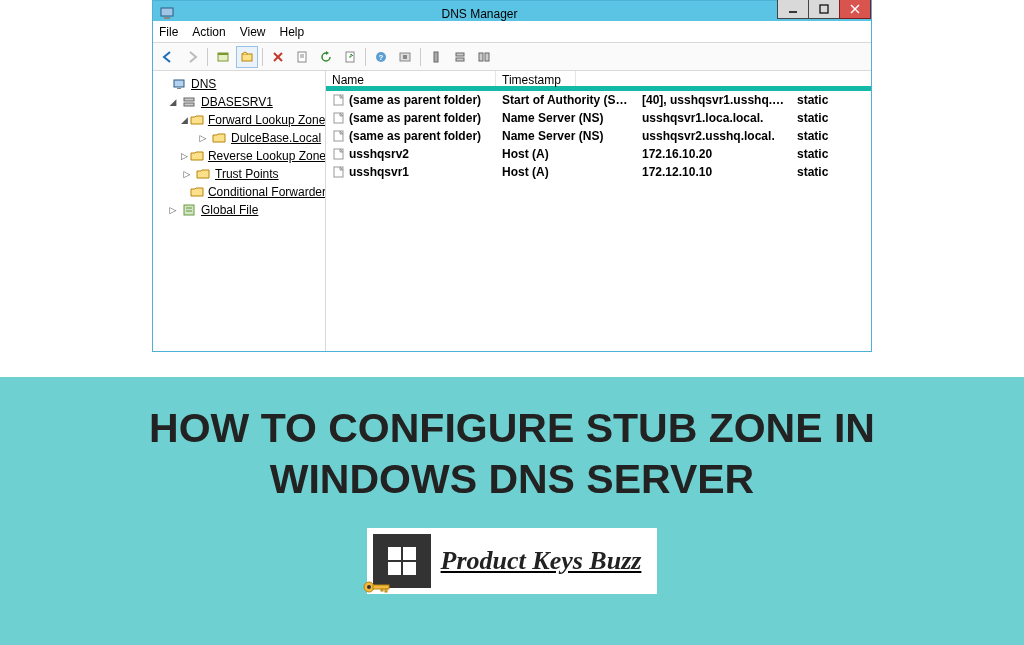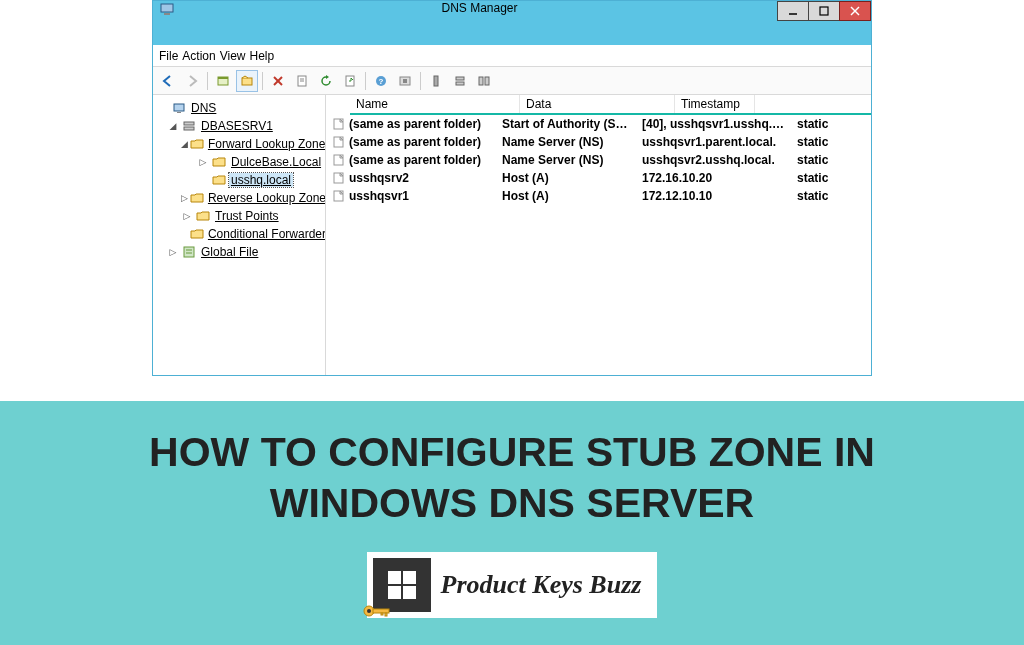--- a/index.html
+++ b/index.html
@@ -2,58 +2,58 @@
 <html><head>
 <meta charset="utf-8">
 <style>
 * { margin: 0; padding: 0; box-sizing: border-box; font-family: "Segoe UI", Tahoma, sans-serif; }
 body { width: 1024px; height: 645px; background: #fff; overflow: hidden; }
 .page { width: 100%; height: 100%; display: flex; flex-direction: column; }
 .top-area { flex: 0 0 auto; padding: 0 0 25px 0; display: flex; justify-content: center; background:#fff; }
 
 
 .window { width: 720px; border: 1px solid #4db0d4; background: #fff; }
-.titlebar { height: 44px; background: #5bc4e4; display: flex; align-items: flex-start; padding: 0 0 0 6px; }
+.titlebar { height: 20px; background: #5bc4e4; display: flex; align-items: flex-end; padding: 0 0 0 6px; }
 .titlebar .icon { width: 16px; height: 16px; margin-right: 6px; display:flex; align-items:center; justify-content:center; }
 .titlebar .title { flex: 1; text-align: center; font-size: 12px; color: #000; }
 .titlebar .win-btns { display: flex; height: 22px; }
 .titlebar .win-btn { width: 32px; height: 20px; border: 1px solid #444; background: #d9d9d9; display: flex; align-items: center; justify-content: center; font-size: 11px; margin-left:-1px; }
 .titlebar .win-btn.close { background: #d9534f; color: #fff; border-color:#7a1f1c; }
 .titlebar .win-btn svg { width: 10px; height: 10px; }
 
-.menubar { height: 22px; background: #fff; border-bottom: 1px solid #d9d9d9; display: flex; align-items: center; padding: 0 6px; gap: 4px; }
+.menubar { height: 22px; background: #fff; border-bottom: 1px solid #d9d9d9; display: flex; align-items: center; padding: 0 6px; gap: 14px; }
 .menubar .menu-item { font-size: 12px; color: #000; cursor: default; }
 
 .toolbar { height: 28px; background: #fafafa; border-bottom: 1px solid #d9d9d9; display: flex; align-items: center; padding: 0 4px; gap: 2px; }
 .toolbar .tb-btn { width: 22px; height: 22px; display: flex; align-items: center; justify-content: center; border: 1px solid transparent; }
 .toolbar .tb-sep { width: 1px; height: 18px; background: #ccc; margin: 0 2px; }
 
 .content { display: flex; height: 280px; background: #fff; }
 .tree-pane { width: 200px; border-right: 1px solid #d9d9d9; padding: 4px 0; overflow: hidden; font-size: 12px; }
 .tree-node { display: flex; align-items: center; height: 18px; white-space: nowrap; cursor:default; }
 .tree-node .exp { width: 12px; text-align: center; font-size: 9px; color: #555; }
 .tree-node .exp.hidden { color: transparent; }
 .tree-node .nicon { width: 16px; height: 14px; margin: 0 2px; display:flex; align-items:center; justify-content:center; }
 .tree-node.selected .label { background: #cde6f7; outline: 1px dotted #555; }
 .tree-node .label { padding: 0 2px; text-decoration: underline; }
 .pad0 { padding-left: 4px; } .pad1 { padding-left: 14px; } .pad2 { padding-left: 28px; } .pad3 { padding-left: 44px; }
 
 .list-pane { flex: 1; display: flex; flex-direction: column; font-size: 12px; }
-.list-header { display: flex; height: 20px; border-bottom: 2px solid #14b8a6; background: #fff; margin-left: 24px; }
+.list-header { display: flex; height: 20px; border-bottom: 5px solid #14b8a6; background: #fff; }
 .list-header .col { border-right: 1px solid #e5e5e5; padding: 2px 6px; font-size: 12px; color: #000; }
 .list-body { flex: 1; }
 .list-row { display: flex; height: 18px; align-items: center; cursor:default; }
 .list-row .cell { padding: 0 6px; white-space: nowrap; overflow: hidden; text-overflow: ellipsis; font-weight: bold; }
 .list-row .ricon { width: 14px; height: 14px; margin-right: 3px; display:inline-flex; align-items:center; vertical-align:middle; }
 .col-name { width: 170px; } .col-type { width: 140px; } .col-data { width: 155px; } .col-ts { width: 80px; }
 
 
 .banner { flex: 1; background: #6ed0d0; display: flex; flex-direction: column; align-items: center; justify-content: flex-start; padding-top: 26px; }
 .banner h1 { font-family: "Arial Black", Arial, sans-serif; font-weight: 900; font-size: 41px; color: #222; letter-spacing: 0; text-align: center; line-height: 1.25; text-transform: uppercase; max-width: 800px; }
-.brand { margin-top: 22px; display: flex; align-items: center; gap: 10px; background:#fff; padding:6px 16px 6px 6px; }
+.brand { margin-top: 22px; display: flex; align-items: center; gap: 10px; background:#fff; padding:6px 16px 6px 6px;text-decoration:underline; }
 .brand .logo { width: 58px; height: 54px; background: #333; position: relative; display:flex; align-items:center; justify-content:center; }
 .brand .logo .win-tiles { width: 28px; height: 28px; display:grid; grid-template-columns:1fr 1fr; grid-template-rows:1fr 1fr; gap:2px; }
 .brand .logo .win-tiles div { background:#fff; }
 .brand .logo .key { position:absolute; bottom:-6px; left:-10px; width:30px; height:14px; }
 .brand .brand-text { font-family: Georgia, "Times New Roman", serif; font-style: italic; font-size: 26px; font-weight: 700; color: #222; }
 </style>
 </head>
 <body>
 <div class="page">
 <div class="top-area">
@@ -209,29 +209,20 @@
             </div>
       <div class="tree-node pad3">
               <span class="exp">▷</span>
               <span class="nicon">
                 <svg width="14" height="14" viewBox="0 0 14 14">
                   <path d="M1 4 L5 4 L6 3 L13 3 L13 11 L1 11 Z" fill="#fce08a" stroke="#b8860b"></path>
                 </svg>
               </span>
               <span class="label">DulceBase.Local</span>
             </div>
-      <div class="tree-node pad3 selected">
-              <span class="exp hidden">▷</span>
-              <span class="nicon">
-                <svg width="14" height="14" viewBox="0 0 14 14">
-                  <path d="M1 4 L5 4 L6 3 L13 3 L13 11 L1 11 Z" fill="#fce08a" stroke="#b8860b"></path>
-                </svg>
-              </span>
-              <span class="label">usshq.local</span>
-            </div>
       <div class="tree-node pad2">
               <span class="exp">▷</span>
               <span class="nicon">
                 <svg width="14" height="14" viewBox="0 0 14 14">
                   <path d="M1 4 L5 4 L6 3 L13 3 L13 11 L1 11 Z" fill="#fce08a" stroke="#b8860b"></path>
                 </svg>
               </span>
               <span class="label">Reverse Lookup Zones</span>
             </div>
       <div class="tree-node pad2">
@@ -261,21 +252,20 @@
                   <line x1="4" y1="8" x2="10" y2="8" stroke="#6a9a3e"></line>
                 </svg>
               </span>
               <span class="label">Global File</span>
             </div>
     </div>
 
     <div class="list-pane">
       <div class="list-header">
         <div class="col col-name">Name</div>
-        <div class="col col-data">Data</div>
         <div class="col col-ts">Timestamp</div>
       </div>
       <div class="list-body" id="list-body">
               <div class="list-row">
                 <div class="cell col-name"><span class="ricon">
                     <svg width="14" height="14" viewBox="0 0 14 14">
                       <rect x="2" y="2" width="9" height="10" fill="#fff" stroke="#999"></rect>
                       <path d="M8 2 L11 5 L8 5 Z" fill="#ddd" stroke="#999"></path>
                     </svg>
                   </span><span>(same as parent folder)</span></div>
@@ -284,21 +274,21 @@
                 <div class="cell col-ts">static</div>
               </div>
               <div class="list-row">
                 <div class="cell col-name"><span class="ricon">
                     <svg width="14" height="14" viewBox="0 0 14 14">
                       <rect x="2" y="2" width="9" height="10" fill="#fff" stroke="#999"></rect>
                       <path d="M8 2 L11 5 L8 5 Z" fill="#ddd" stroke="#999"></path>
                     </svg>
                   </span><span>(same as parent folder)</span></div>
                 <div class="cell col-type">Name Server (NS)</div>
-                <div class="cell col-data">usshqsvr1.parent.local.</div>
+                <div class="cell col-data">usshqsvr1.loca.local.</div>
                 <div class="cell col-ts">static</div>
               </div>
               <div class="list-row">
                 <div class="cell col-name"><span class="ricon">
                     <svg width="14" height="14" viewBox="0 0 14 14">
                       <rect x="2" y="2" width="9" height="10" fill="#fff" stroke="#999"></rect>
                       <path d="M8 2 L11 5 L8 5 Z" fill="#ddd" stroke="#999"></path>
                     </svg>
                   </span><span>(same as parent folder)</span></div>
                 <div class="cell col-type">Name Server (NS)</div>

